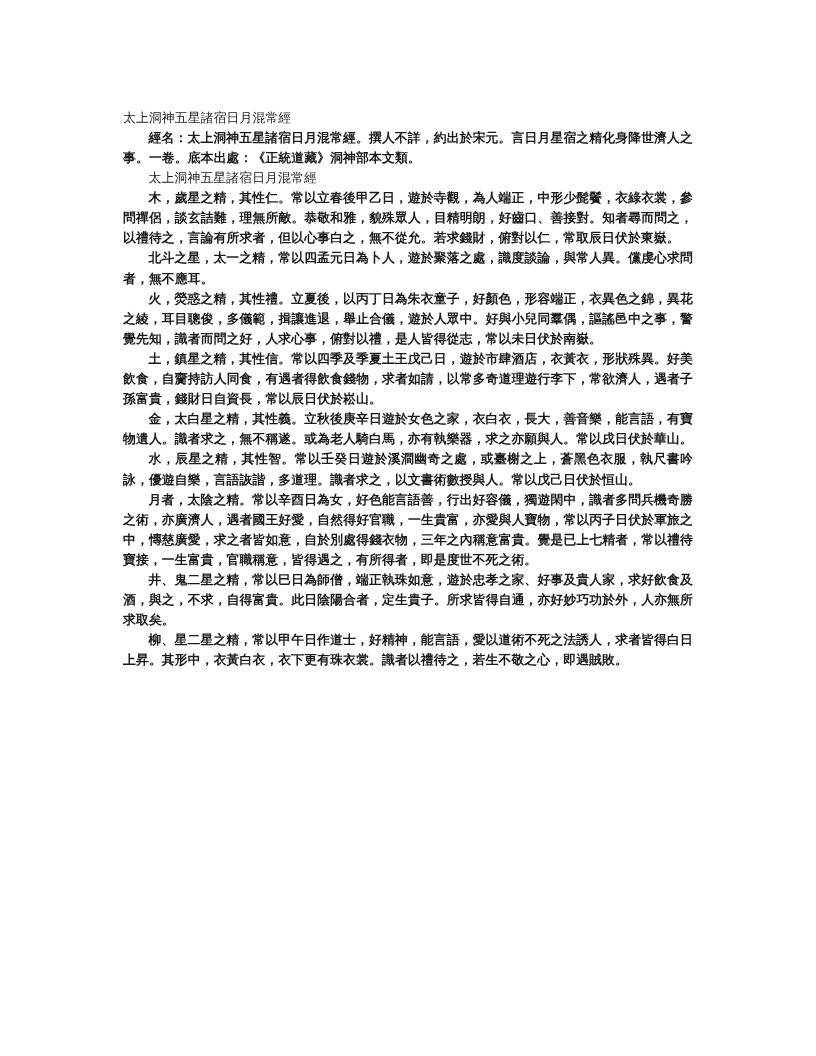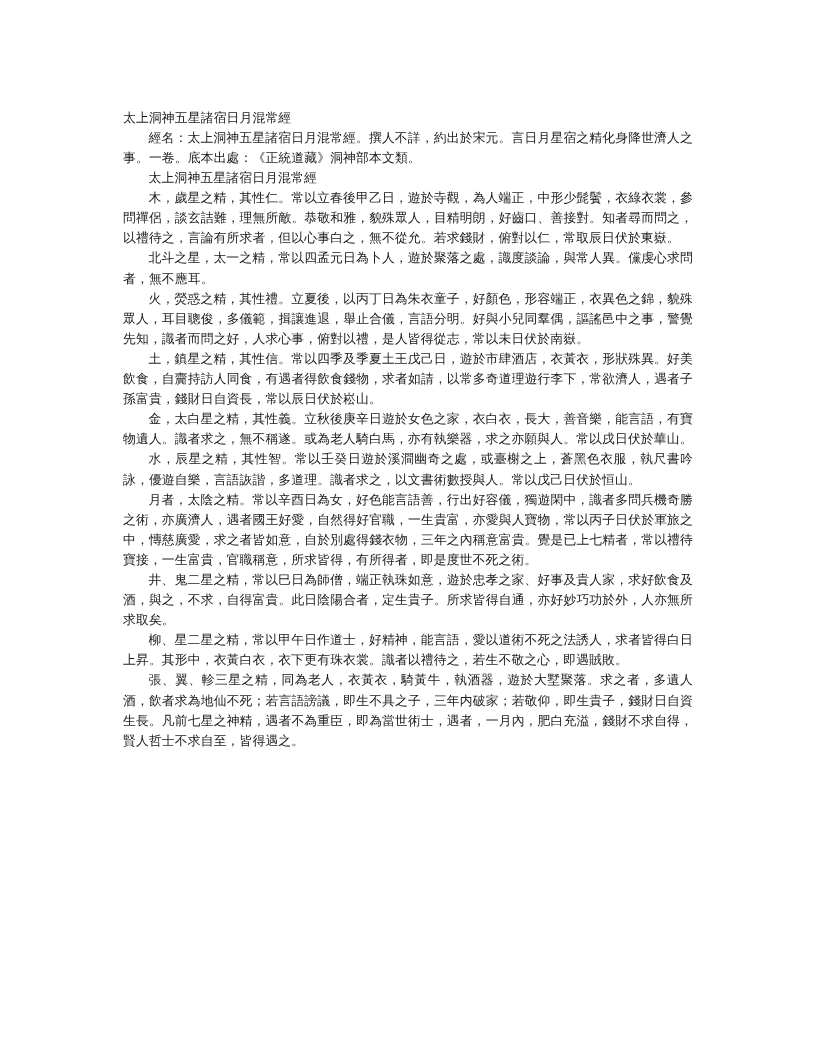--- a/index.html
+++ b/index.html
@@ -39,20 +39,21 @@
     font-size: 12.8px;
     line-height: 20.1px;
     margin: 0;
     padding: 0;
     text-align: justify;
     text-justify: inter-character;
     text-indent: 2em;
     letter-spacing: 0.15px;
     word-break: break-all;
     hanging-punctuation: allow-end;
+    font-weight: bold;
   }
   p.para.last-line-left {
     text-align-last: left;
   }
 </style>
 </head>
 <body>
 
 <div class="page">
   <div class="doc-body">
@@ -60,35 +61,34 @@
     <div class="title-line">太上洞神五星諸宿日月混常經</div>
 
     <p class="para">經名：太上洞神五星諸宿日月混常經。撰人不詳，約出於宋元。言日月星宿之精化身降世濟人之事。一卷。底本出處：《正統道藏》洞神部本文類。</p>
 
     <div class="title-line" style="text-indent:2em;">太上洞神五星諸宿日月混常經</div>
 
     <p class="para last-line-left">木，歲星之精，其性仁。常以立春後甲乙日，遊於寺觀，為人端正，中形少髭鬢，衣綠衣裳，參問禪侶，談玄詰難，理無所敵。恭敬和雅，貌殊眾人，目精明朗，好齒口、善接對。知者尋而問之，以禮待之，言論有所求者，但以心事白之，無不從允。若求錢財，俯對以仁，常取辰日伏於東嶽。</p>
 
     <p class="para last-line-left">北斗之星，太一之精，常以四孟元日為卜人，遊於聚落之處，識度談論，與常人異。儻虔心求問者，無不應耳。</p>
 
-    <p class="para last-line-left">火，熒惑之精，其性禮。立夏後，以丙丁日為朱衣童子，好顏色，形容端正，衣異色之錦，貌殊眾人，耳目聰俊，多儀範，揖讓進退，舉止合儀，言語分明。好與小兒同羣偶，謳謠邑中之事，警覺先知，識者而問之好，人求心事，俯對以禮，是人皆得從志，常以未日伏於南嶽。</p>
+    <p class="para last-line-left">火，熒惑之精，其性禮。立夏後，以丙丁日為朱衣童子，好顏色，形容端正，衣異色之錦，異花之綾，耳目聰俊，多儀範，揖讓進退，舉止合儀，遊於人眾中。好與小兒同羣偶，謳謠邑中之事，警覺先知，識者而問之好，人求心事，俯對以禮，是人皆得從志，常以未日伏於南嶽。</p>
 
     <p class="para last-line-left">土，鎮星之精，其性信。常以四季及季夏土王戊己日，遊於市肆酒店，衣黃衣，形狀殊異。好美飲食，自齎持訪人同食，有遇者得飲食錢物，求者如請，以常多奇道理遊行李下，常欲濟人，遇者子孫富貴，錢財日自資長，常以辰日伏於崧山。</p>
 
     <p class="para last-line-left">金，太白星之精，其性義。立秋後庚辛日遊於女色之家，衣白衣，長大，善音樂，能言語，有寶物遺人。識者求之，無不稱遂。或為老人騎白馬，亦有執樂器，求之亦願與人。常以戌日伏於華山。</p>
 
     <p class="para last-line-left">水，辰星之精，其性智。常以壬癸日遊於溪澗幽奇之處，或臺榭之上，蒼黑色衣服，執尺書吟詠，優遊自樂，言語詼諧，多道理。識者求之，以文書術數授與人。常以戊己日伏於恒山。</p>
 
 
-    <p class="para last-line-left">月者，太陰之精。常以辛酉日為女，好色能言語善，行出好容儀，獨遊閑中，識者多問兵機奇勝之術，亦廣濟人，遇者國王好愛，自然得好官職，一生貴富，亦愛與人寶物，常以丙子日伏於軍旅之中，慱慈廣愛，求之者皆如意，自於別處得錢衣物，三年之內稱意富貴。覺是已上七精者，常以禮待寶接，一生富貴，官職稱意，所求皆得，有所得者，即是度世不死之術。</p>
+    <p class="para last-line-left">月者，太陰之精。常以辛酉日為女，好色能言語善，行出好容儀，獨遊閑中，識者多問兵機奇勝之術，亦廣濟人，遇者國王好愛，自然得好官職，一生貴富，亦愛與人寶物，常以丙子日伏於軍旅之中，慱慈廣愛，求之者皆如意，自於別處得錢衣物，三年之內稱意富貴。覺是已上七精者，常以禮待寶接，一生富貴，官職稱意，皆得遇之，有所得者，即是度世不死之術。</p>
 
 
 
 
     <p class="para last-line-left">井、鬼二星之精，常以巳日為師僧，端正執珠如意，遊於忠孝之家、好事及貴人家，求好飲食及酒，與之，不求，自得富貴。此日陰陽合者，定生貴子。所求皆得自通，亦好妙巧功於外，人亦無所求取矣。</p>
 
     <p class="para last-line-left">柳、星二星之精，常以甲午日作道士，好精神，能言語，愛以道術不死之法誘人，求者皆得白日上昇。其形中，衣黃白衣，衣下更有珠衣裳。識者以禮待之，若生不敬之心，即遇賊敗。</p>
 
-    <p class="para last-line-left">張、翼、軫三星之精，同為老人，衣黃衣，騎黃牛，執酒器，遊於大墅聚落。求之者，多遺人酒，飲者求為地仙不死；若言語謗議，即生不具之子，三年内破家；若敬仰，即生貴子，錢財日自資生長。凡前七星之神精，遇者不為重臣，即為當世術士，遇者，一月內，肥白充溢，錢財不求自得，賢人哲士不求自至，皆得遇之。</p>
 
 
   </div>
 </div>
 
 </body></html>

